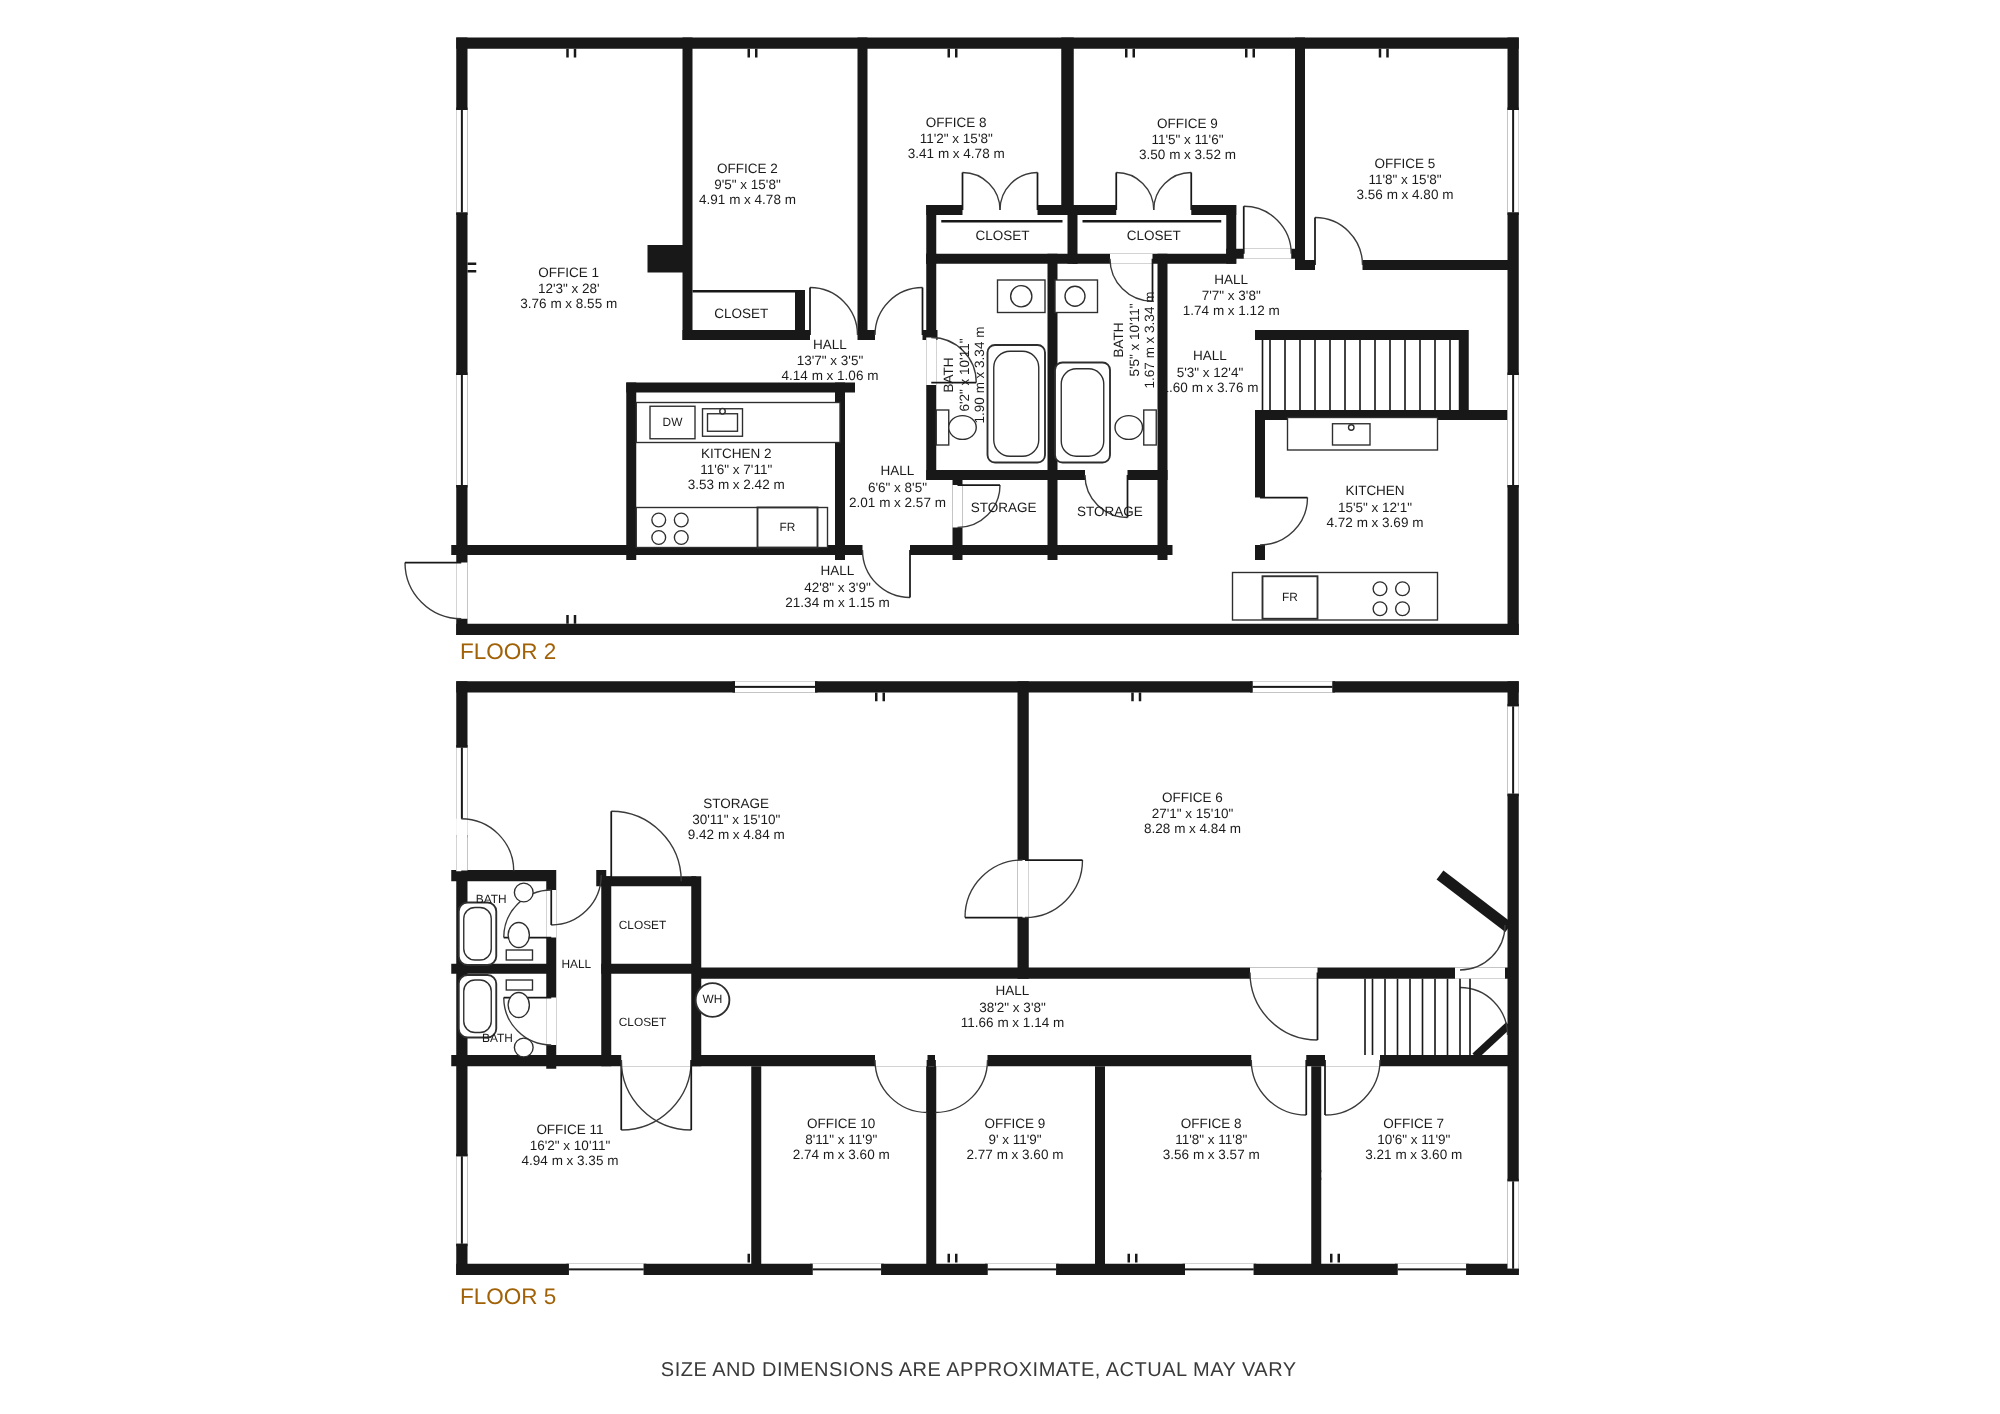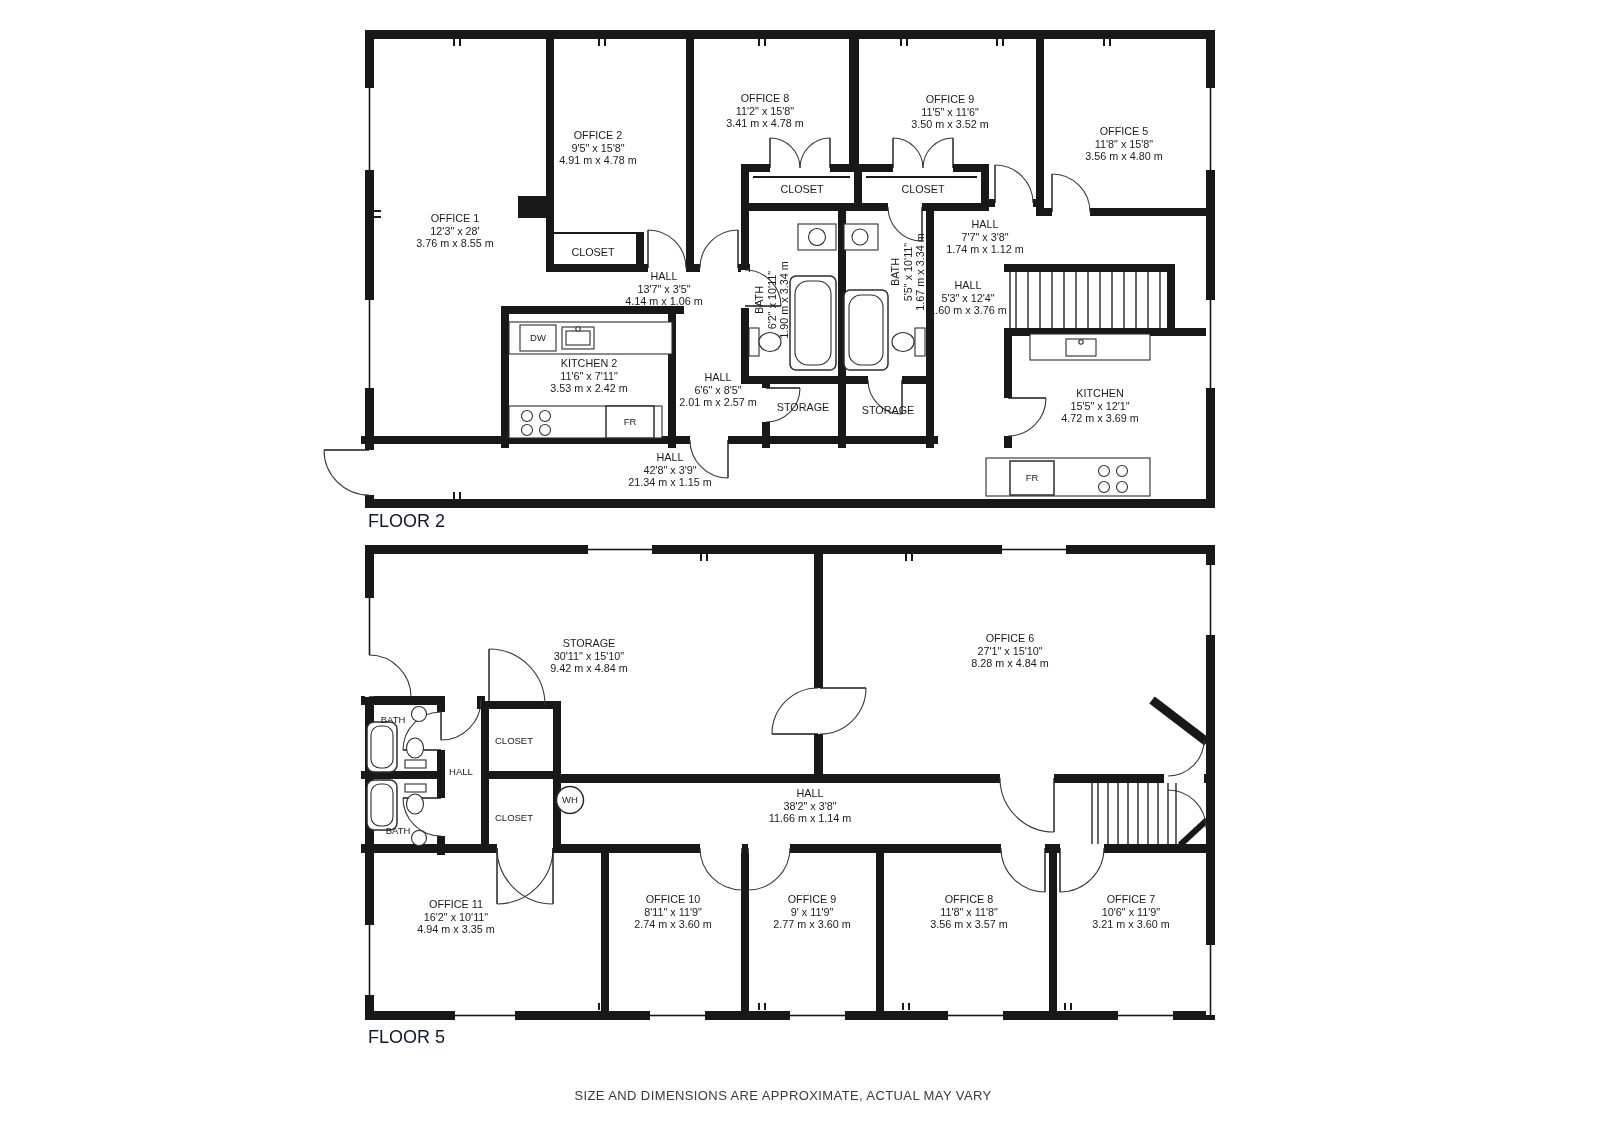--- a/index.html
+++ b/index.html
@@ -10,23 +10,23 @@
   .gap{fill:#ffffff}
   .arc{fill:none;stroke:#3a3a3a;stroke-width:1.1}
   .leaf{stroke:#181818;stroke-width:1.4}
   .fx{fill:#fff;stroke:#2e2e2e;stroke-width:1.5}
   .fxt{fill:#fff;stroke:#2e2e2e;stroke-width:1.1}
   .tr{fill:none;stroke:#181818;stroke-width:1.3}
   .lbl{position:absolute;transform:translate(-50%,-50%);text-align:center;color:#1b1b1b;
        font-size:10.8px;line-height:1.16;white-space:nowrap}
   .lbl.v{transform:translate(-50%,-50%) rotate(-90deg)}
   .lbl.sm{font-size:9.5px}
-  .floor-title{position:absolute;color:#0f172a;font-size:18px}
+  .floor-title{position:absolute;color:#a16207;font-size:18px}
   #footer{position:absolute;left:783px;top:1088px;transform:translateX(-50%);
-          font-size:13px;color:#3a3a3a;letter-spacing:.4px}
+          font-size:16px;color:#3a3a3a;letter-spacing:.4px}
 </style>
 </head>
 <body>
 
 <div id="canvas">
 
 <svg id="plan-svg" width="1600" height="1131" viewBox="0 0 1600 1131">
 
   <g>
     <g class="w">
@@ -473,21 +473,21 @@
 <div class="lbl sm" style="left:1032px;top:478px">
   <div>FR</div>
 </div>
 <div class="floor-title" style="left:368px;top:511px">FLOOR 2</div>
 
 <div class="lbl" style="left:589px;top:656px">
   <div>STORAGE</div>
   <div>30'11" x 15'10"</div>
   <div>9.42 m x 4.84 m</div>
 </div>
-<div class="lbl" style="left:1010px;top:651px">
+<div class="lbl" style="left:954px;top:651px">
   <div>OFFICE 6</div>
   <div>27'1" x 15'10"</div>
   <div>8.28 m x 4.84 m</div>
 </div>
 <div class="lbl sm" style="left:393px;top:720px">
   <div>BATH</div>
 </div>
 <div class="lbl sm" style="left:398px;top:831px">
   <div>BATH</div>
 </div>

